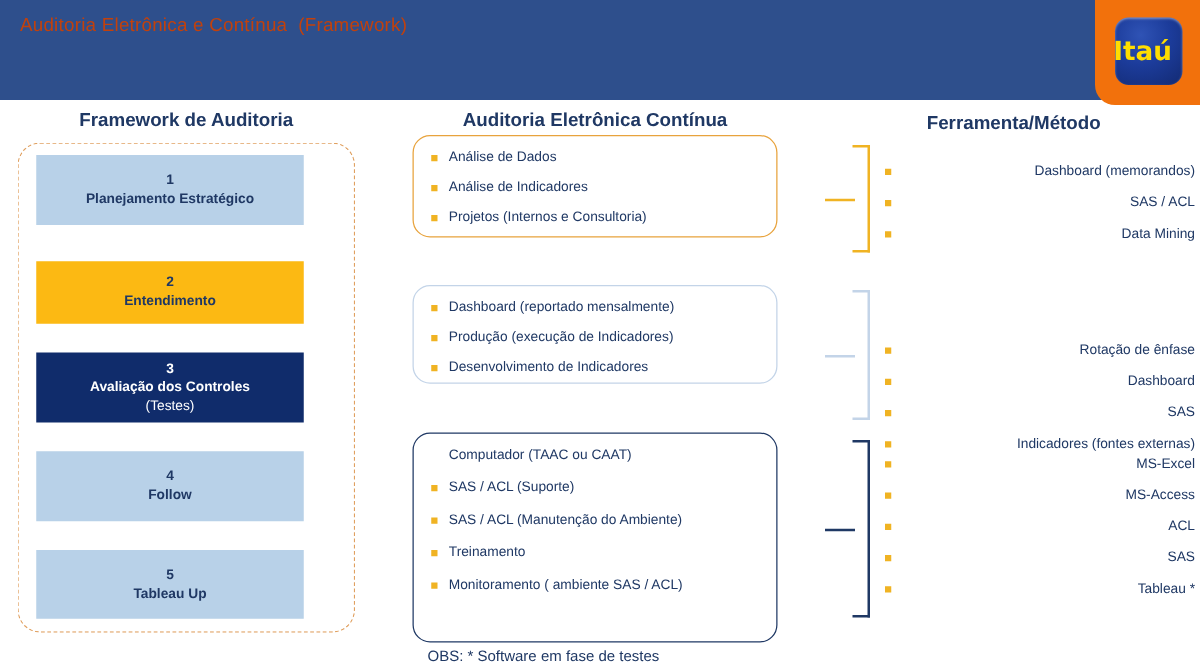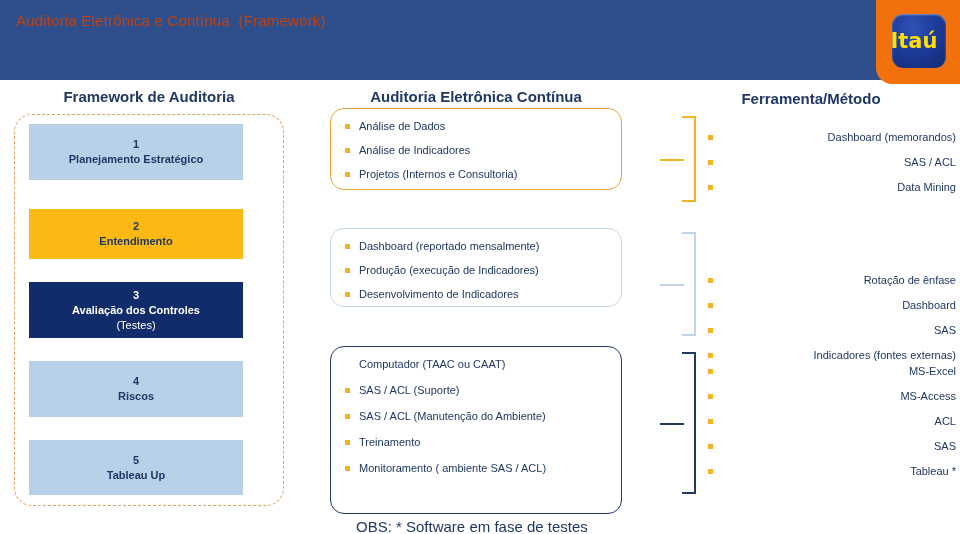--- a/index.html
+++ b/index.html
@@ -170,22 +170,22 @@
     width: 248px;
   }
   #tools-1 { top: 130px; }
   #tools-2 { top: 241px; margin-top: 32px; }
   #tools-3 { top: 364px; }
   .tool-list .bullet-row { margin-bottom: 10px; text-align: right; }
 
   
   #obs-note {
     position: absolute;
-    left: 356px; top: 518px;
-    font-size: 15px;
+    left: 342px; top: 518px;
+    font-size: 12px;
     color: #1f3864;
     white-space: nowrap;
   }
 </style>
 </head>
 <body>
 
 <div id="header-band"></div>
 <div id="header-title">Auditoria Eletrônica e Contínua  (Framework)</div>
 
@@ -212,21 +212,21 @@
 </div>
 
 <div class="stage-box" id="stage-3">
   <div class="stage-num">3</div>
   <div class="stage-label">Avaliação dos Controles</div>
   <div class="stage-sub">(Testes)</div>
 </div>
 
 <div class="stage-box" id="stage-4">
   <div class="stage-num">4</div>
-  <div class="stage-label">Riscos</div>
+  <div class="stage-label">Follow</div>
 </div>
 
 <div class="stage-box" id="stage-5">
   <div class="stage-num">5</div>
   <div class="stage-label">Tableau Up</div>
 </div>
 
 <div class="panel" id="panel-1">
   <div class="bullet-row">
     <span class="bullet-mark"></span>

